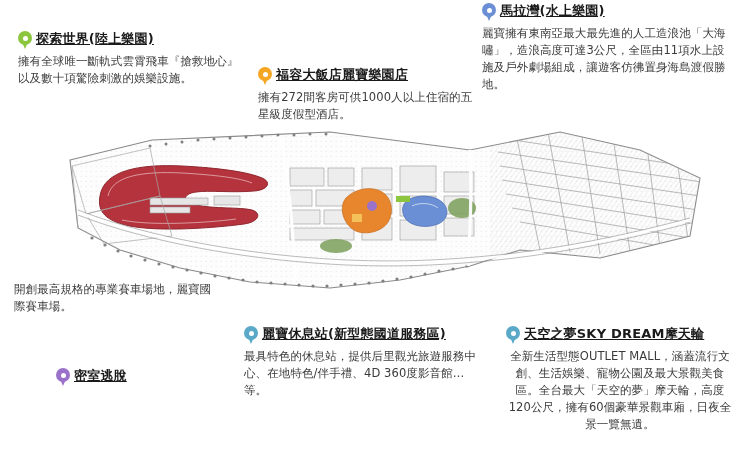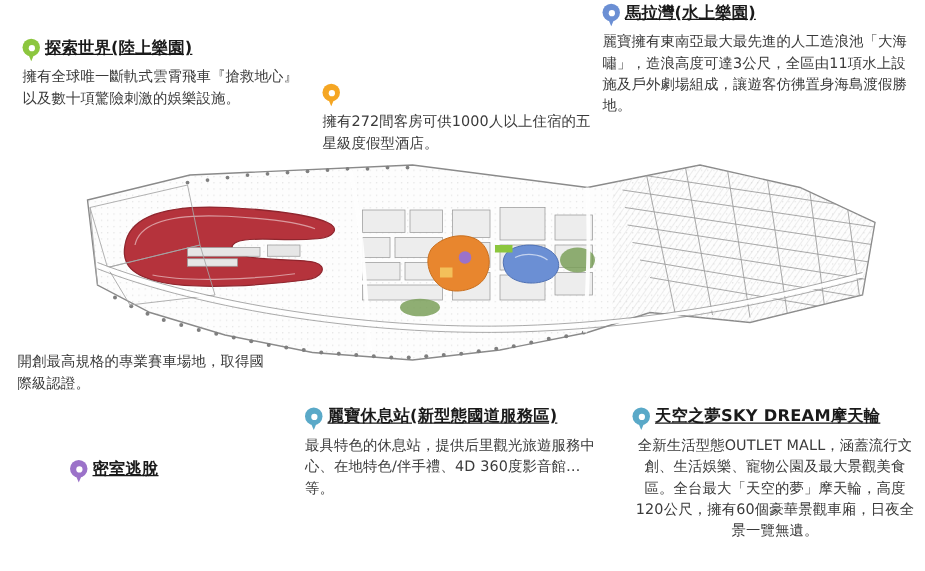--- a/index.html
+++ b/index.html
@@ -291,37 +291,38 @@
     </div>
     <div class="desc">擁有全球唯一斷軌式雲霄飛車『搶救地心』以及數十項驚險刺激的娛樂設施。</div>
   </div>
 
   <div class="callout" id="c-hotel">
     <div class="headrow">
       <span class="pin orange">
         <span class="head"></span>
           <span class="tail"></span>
       </span>
+      <span class="title">福容大飯店麗寶樂園店</span>
     </div>
     <div class="desc">擁有272間客房可供1000人以上住宿的五星級度假型酒店。</div>
   </div>
 
   <div class="callout" id="c-marina">
     <div class="headrow">
       <span class="pin blue">
         <span class="head"></span>
           <span class="tail"></span>
       </span>
       <span class="title">馬拉灣(水上樂園)</span>
     </div>
     <div class="desc">麗寶擁有東南亞最大最先進的人工造浪池「大海嘯」，造浪高度可達3公尺，全區由11項水上設施及戶外劇場組成，讓遊客仿彿置身海島渡假勝地。</div>
   </div>
 
   <div class="callout" id="c-circuit">
-    <div class="desc">開創最高規格的專業賽車場地，取得國際級認證。</div>
+    <div class="desc">開創最高規格的專業賽車場地，麗寶國際賽車場。</div>
   </div>
 
   <div class="callout" id="c-escape">
     <div class="headrow">
       <span class="pin purple">
         <span class="head"></span>
           <span class="tail"></span>
       </span>
       <span class="title">密室逃脫</span>
     </div>

